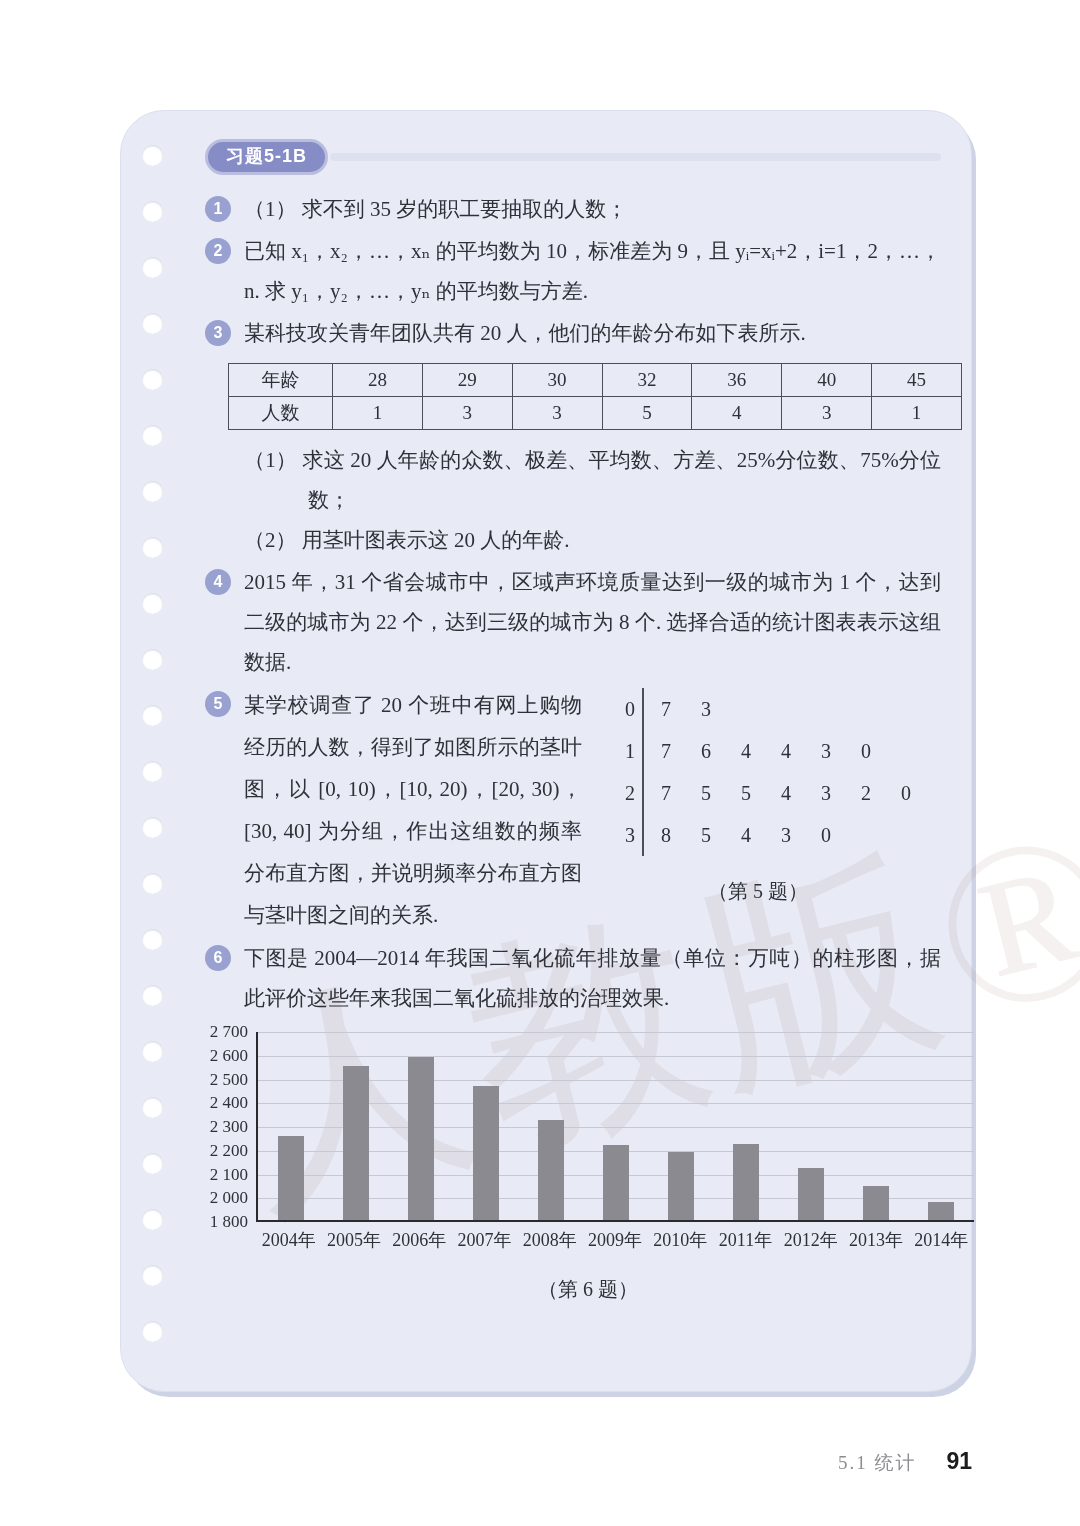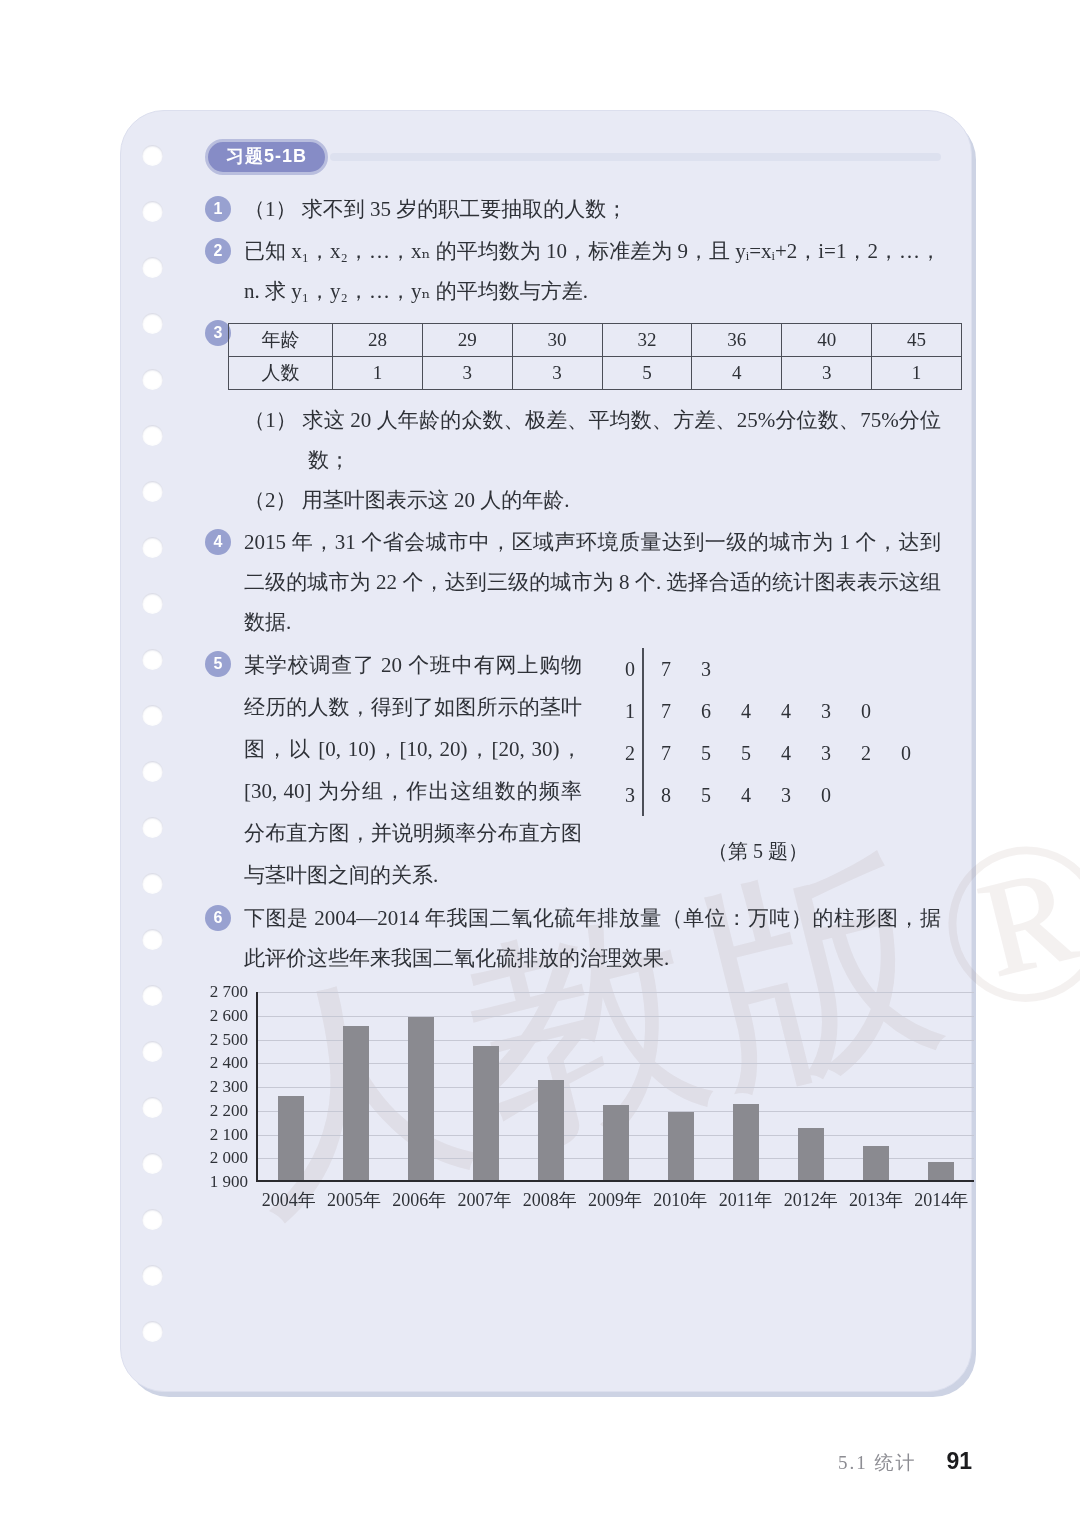--- a/index.html
+++ b/index.html
@@ -125,20 +125,21 @@
     <div class="problem">
       <div class="pnum">2</div>
       <div class="pbody">
         <p class="ptext">已知 x₁，x₂，…，xₙ 的平均数为 10，标准差为 9，且 yᵢ=xᵢ+2，i=1，2，…，n. 求 y₁，y₂，…，yₙ 的平均数与方差.</p>
       </div>
     </div>
 
     <div class="problem">
       <div class="pnum">3</div>
       <div class="pbody">
+        <p class="ptext">某科技攻关青年团队共有 20 人，他们的年龄分布如下表所示.</p>
         <table class="ages" id="agesTable">
             <colgroup>
               <col style="width: 104px;">
               <col>
               <col>
               <col>
               <col>
               <col>
               <col>
               <col>
@@ -231,21 +232,21 @@
     </div>
 
     <div class="problem">
       <div class="pnum">6</div>
       <div class="pbody">
         <p class="ptext">下图是 2004—2014 年我国二氧化硫年排放量（单位：万吨）的柱形图，据此评价这些年来我国二氧化硫排放的治理效果.</p>
 
         <div class="chartblock">
           <div class="chart">
             <div class="ylabels" id="ylabels">
-                <div class="ylabel" style="top: 180px;">1 900</div>
+                <div class="ylabel" style="top: 180px;">1 800</div>
                 <div class="ylabel" style="top: 156.25px;">2 000</div>
                 <div class="ylabel" style="top: 132.5px;">2 100</div>
                 <div class="ylabel" style="top: 108.75px;">2 200</div>
                 <div class="ylabel" style="top: 85px;">2 300</div>
                 <div class="ylabel" style="top: 61.25px;">2 400</div>
                 <div class="ylabel" style="top: 37.5px;">2 500</div>
                 <div class="ylabel" style="top: 13.75px;">2 600</div>
                 <div class="ylabel" style="top: -10px;">2 700</div>
               </div>
             <div class="plotcol">
@@ -278,20 +279,21 @@
                   <div class="xlabel">2008年</div>
                   <div class="xlabel">2009年</div>
                   <div class="xlabel">2010年</div>
                   <div class="xlabel">2011年</div>
                   <div class="xlabel">2012年</div>
                   <div class="xlabel">2013年</div>
                   <div class="xlabel">2014年</div>
                 </div>
             </div>
           </div>
+          <div class="caption chart-caption">（第 6 题）</div>
         </div>
       </div>
     </div>
 
   </div>
 </div>
 
 <div class="footer">
   <span class="footer-section">5.1  统计</span>
   <span class="footer-page">91</span>

